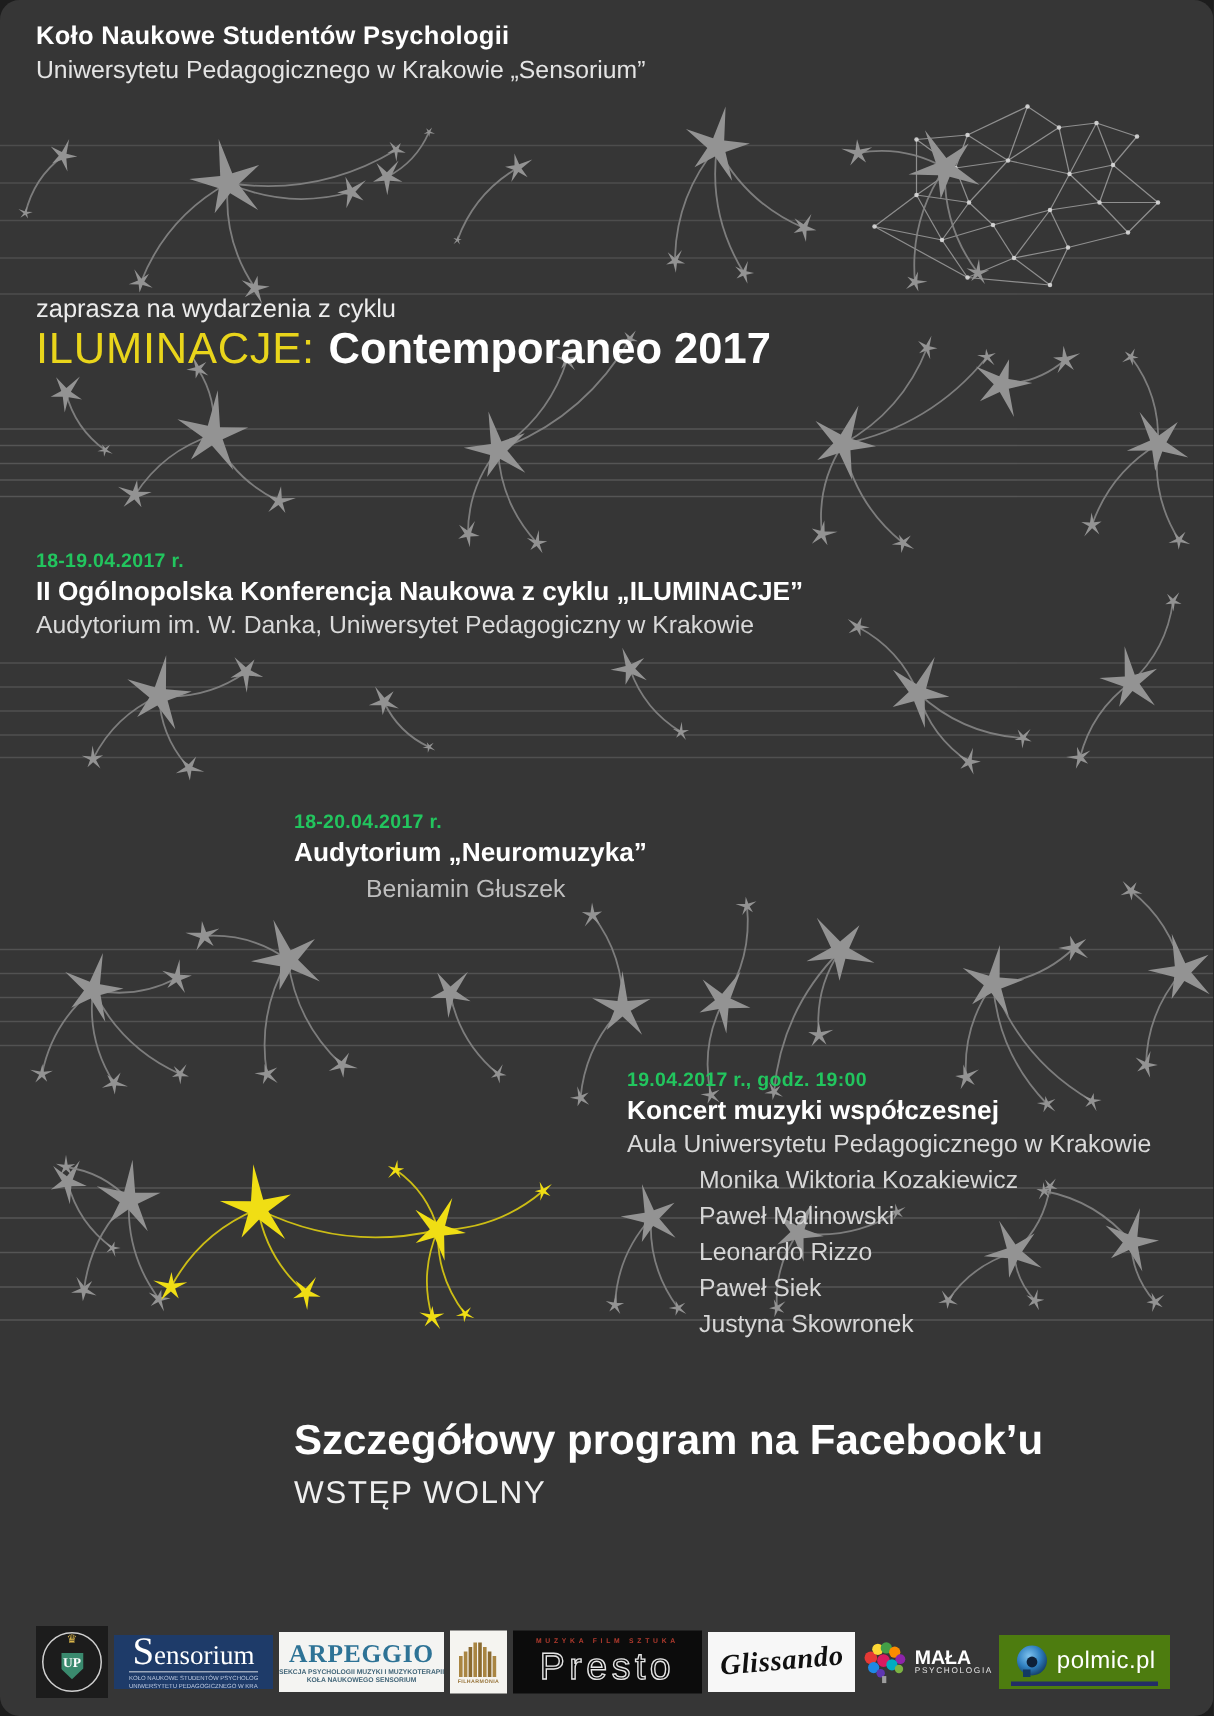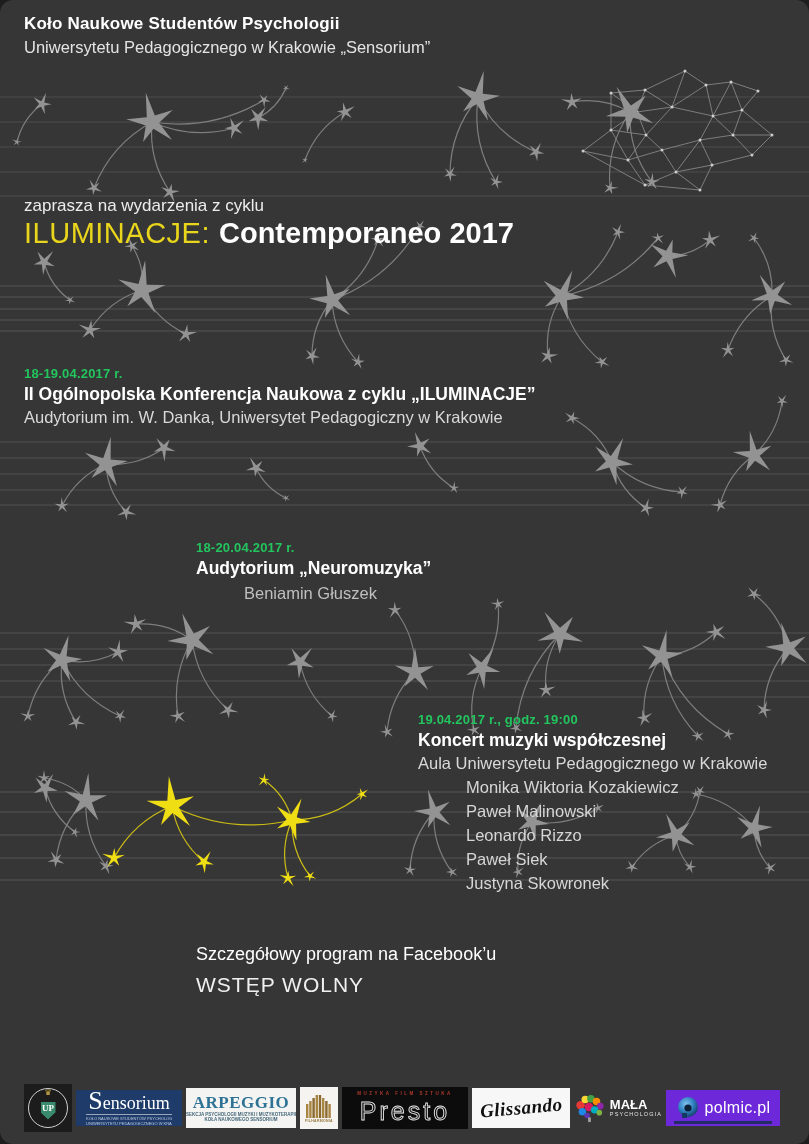--- a/index.html
+++ b/index.html
@@ -31,21 +31,21 @@
   .event .venue{font-size:16.5px;color:#d9d9d9;margin-top:3px;white-space:nowrap;}
   .event .performers{margin-left:48px;margin-top:2px;}
   .event .performer{font-size:16.5px;color:#d6d6d6;line-height:24px;white-space:nowrap;}
   .event2 .performer{color:#bfbfbf;}
   .event1{left:24px;top:366px;}
   .event2{left:196px;top:540px;}
   .event3{left:418px;top:712px;}
 
   
   .foot{left:196px;top:944px;}
-  .foot-program{font-size:18px;font-weight:400;color:#fff;}
+  .foot-program{font-size:28px;font-weight:700;color:#fff;}
   .foot-admission{font-size:21px;font-weight:400;color:#f0f0f0;margin-top:8px;letter-spacing:1px;}
 
   
   .logos{left:24px;top:1080px;width:761px;height:56px;display:flex;align-items:center;gap:4px;}
   .logo{flex:0 0 auto;display:flex;align-items:center;justify-content:center;overflow:hidden;}
 
   .crest{width:48px;height:48px;background:#1c1c1c;}
   .crest-ring{width:38px;height:38px;border:1px solid #cfcfcf;border-radius:50%;position:relative;
     display:flex;align-items:center;justify-content:center;}
   .crest-crown{position:absolute;top:0px;left:0;right:0;text-align:center;font-size:8px;color:#d9b54a;line-height:8px;}
@@ -76,21 +76,21 @@
 
   .glissando{width:98px;height:40px;background:#f7f7f7;}
   .gliss-word{font-family:"Liberation Serif",serif;font-style:italic;font-weight:700;font-size:19px;color:#101010;
     transform:rotate(-5deg);letter-spacing:.5px;}
 
   .mala{width:88px;height:40px;background:transparent;gap:4px;}
   .mala-text{display:flex;flex-direction:column;justify-content:center;}
   .mala-top{font-size:13px;font-weight:800;color:#fff;line-height:13px;}
   .mala-bottom{font-size:5.5px;color:#e3e3e3;letter-spacing:1.1px;line-height:7px;}
 
-  .polmic{width:114px;height:36px;background:#6d28d9;gap:5px;position:relative;}
+  .polmic{width:114px;height:36px;background:#4d7c0f;gap:5px;position:relative;}
   .polmic-word{font-size:16px;color:#fff;letter-spacing:.3px;}
   .polmic-strip{position:absolute;bottom:2px;left:8px;right:8px;height:3px;background:#232d66;}
 </style>
 </head>
 <body>
 
 <div class="poster">
 
   <svg id="bg-art" width="809" height="1144" viewBox="0 0 809 1144">
       <line x1="0" y1="97" x2="809" y2="97" stroke="#6a6a6a" stroke-width="1" opacity="0.45"></line>

